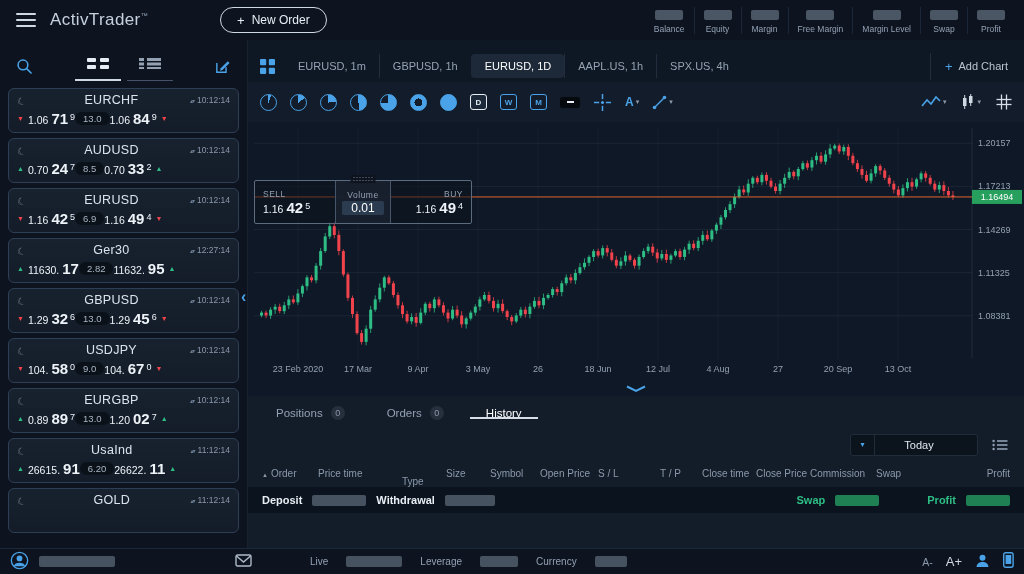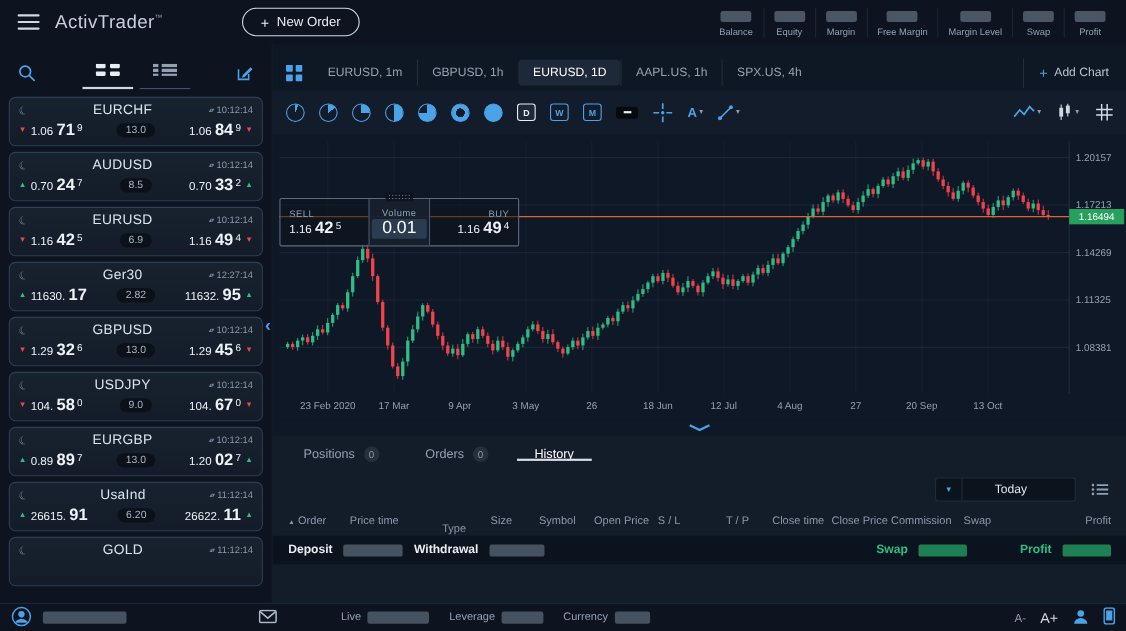--- a/index.html
+++ b/index.html
@@ -33,21 +33,21 @@
 .view-tab{padding:6px 4px 9px;position:relative;cursor:pointer}
 .view-tab::after{content:"";position:absolute;left:-8px;right:-8px;bottom:0;height:1px;background:#44536a}
 .view-tab.active::after{height:2px;background:#cfd9e3}
 .tiles{flex:1;padding:2px 8px 6px;display:flex;flex-direction:column;gap:5px;overflow:hidden}
 .tile{flex:0 0 45px;border:1px solid #2d3f55;border-radius:6px;background:linear-gradient(#18222f,#131c28);padding:4px 8px 5px;display:flex;flex-direction:column;justify-content:space-between;cursor:pointer}
 .tile-top{display:flex;align-items:center}
 .tile-moon{width:16px;color:#7c8b9c;font-size:10px;transform:rotate(-15deg)}
 .tile-symbol{flex:1;text-align:center;font-size:12.5px;color:#dbe4ee;letter-spacing:.3px}
 .tile-time{display:flex;align-items:center;gap:3px;font-size:8.5px;color:#8b99ab}
 .tt-arrows{font-size:6px;color:#6b7d92;letter-spacing:-1px}
-.tile-bottom{display:flex;align-items:center;justify-content:space-between}
+.tile-bottom{display:flex;align-items:center;justify-content:flex-start}
 .sideL,.sideR{display:flex;align-items:center;gap:4px}
 .p-arrow{font-size:7px}
 .p-arrow.up{color:#2ebd85}
 .p-arrow.down{color:#f1434b}
 .price{display:inline-flex;align-items:baseline;color:#eef3f8;white-space:nowrap}
 .price .pre{font-size:10.5px}
 .price .big{font-size:15px;font-weight:700;margin-left:3px}
 .price .sup{font-size:9px;margin-left:2px;position:relative;top:-4px}
 .spread{background:#0a1119;border-radius:8px;padding:1px 8px;font-size:9.5px;color:#aab6c4}
 
@@ -82,21 +82,21 @@
 
 .chart-area{flex:1;position:relative;min-height:0;background:#0f1826}
 .chart-area svg.plot{position:absolute;inset:0;width:100%;height:100%}
 .sellbuy{position:absolute;left:6px;top:58px;width:218px;height:44px;border:1px solid #5c6c7e;border-radius:2px;background:rgba(13,20,30,.55);display:flex}
 .sb-dots{position:absolute;top:-6px;left:50%;transform:translateX(-50%);display:grid;grid-template-columns:repeat(7,3px);grid-auto-rows:3px;background:rgba(13,20,30,.9);padding:1px 2px}
 .sb-dots i{width:1.5px;height:1.5px;border-radius:50%;background:#93a1b3;margin:auto}
 .sb-sec{flex:1;padding:3px 8px;display:flex;flex-direction:column;justify-content:center;cursor:pointer}
 .sb-sec.buy{align-items:flex-end}
 .sb-label{font-size:8.5px;color:#93a1b3;letter-spacing:.5px}
 .sb-vol{flex:0 0 56px;border-left:1px solid #45566a;border-right:1px solid #45566a;background:rgba(24,33,46,.92);display:flex;flex-direction:column;align-items:center;justify-content:center;gap:1px;cursor:pointer}
-.sb-vol-val{font-size:16px;color:#fff;background:#2c3c50;padding:0 9px;border-radius:2px}
+.sb-vol-val{font-size:12px;color:#fff;background:#2c3c50;padding:0 9px;border-radius:2px}
 
 
 .collapse-row{flex:0 0 14px;display:flex;align-items:center;justify-content:center;background:#0f1826;cursor:pointer}
 .side-collapse{position:absolute;left:241px;top:288px;color:#4aa3e8;font-size:16px;font-weight:700;cursor:pointer;z-index:5}
 
 
 .bottom-panel{flex:0 0 152px;background:#131d29;display:flex;flex-direction:column}
 .bp-tabs{flex:0 0 34px;display:flex;align-items:center;padding:0 12px;gap:10px}
 .bp-tab{display:flex;align-items:center;gap:8px;font-size:11.5px;color:#93a1b3;cursor:pointer;padding:0 16px;position:relative}
 .bp-tab.active{color:#fff}
@@ -111,21 +111,21 @@
 .sort-arrow{font-size:6px;color:#8b99ab;margin-right:3px}
 .bp-row{flex:0 0 26px;background:#0b141e;display:flex;align-items:center;padding:0 14px;gap:10px;font-size:11px}
 .row-label{font-weight:700;color:#e9eef4}
 .row-label.green{color:#2ebd85}
 .cens{height:11px;border-radius:2px;background:#46525f;filter:blur(.6px)}
 .cens.g{background:#1f8153}
 .bp-spacer{flex:1}
 
 
 .statusbar{flex:0 0 26px;background:#0d1420;border-top:1px solid #1c2838;display:flex;align-items:center;padding:0 10px;gap:10px}
-.sb-group{display:flex;align-items:center;gap:6px}
+.sb-group{display:flex;align-items:center;gap:18px}
 .sb-label-txt{font-size:10px;color:#93a1b3}
 .sb-right{margin-left:auto;display:flex;align-items:center;gap:13px}
 .a-minus{font-size:10.5px;color:#8b99ab;cursor:pointer}
 .a-plus{font-size:13px;color:#cfd9e3;cursor:pointer}
 </style>
 </head>
 <body>
 
 <div class="app">
 

